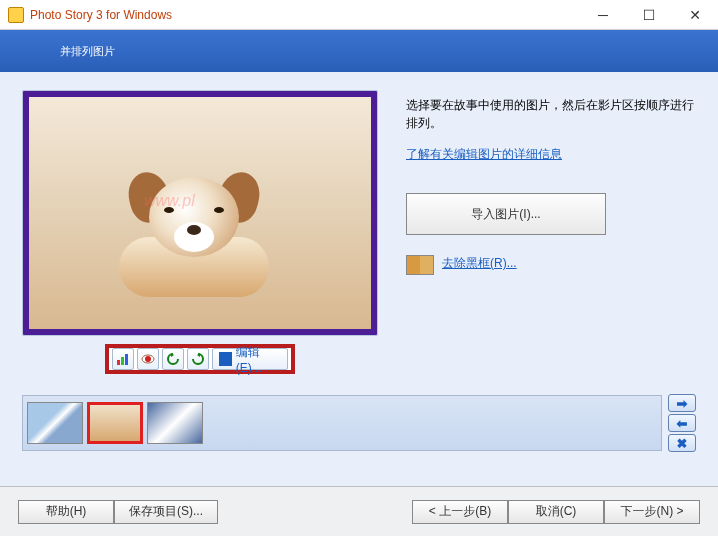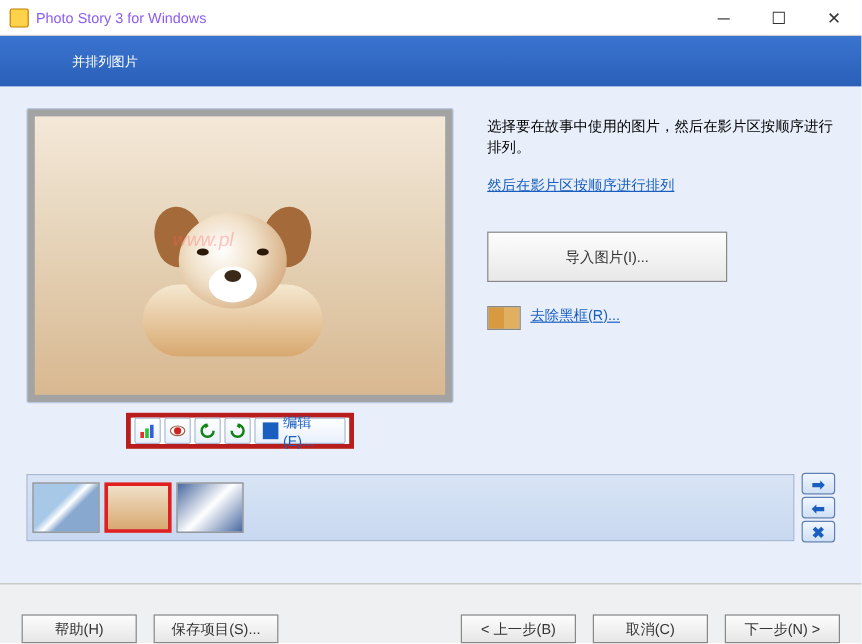--- a/index.html
+++ b/index.html
@@ -1,28 +1,28 @@
 <!DOCTYPE html>
 <html><head>
 <meta charset="utf-8">
 <style>
 *{box-sizing:border-box;margin:0;padding:0;font-family:"Microsoft YaHei",Tahoma,Arial,sans-serif;font-size:12px}
 body{width:718px;height:537px;overflow:hidden;background:#fff}
 .titlebar{height:30px;background:#fff;border-bottom:1px solid #d0d0d0;display:flex;align-items:center;padding-left:8px}
 .titlebar .icon{width:16px;height:16px;background:#ffd24a;border:1px solid #c08000;border-radius:2px;margin-right:6px}
-.titlebar .title{color:#8b5cf6;flex:1}
+.titlebar .title{color:#c2410c;flex:1}
 .titlebar .ctl{width:46px;height:30px;display:flex;align-items:center;justify-content:center;color:#333;font-size:14px}
 .banner{height:42px;background:linear-gradient(#3a74d0,#2a5fb8);display:flex;align-items:center;padding-left:10px;position:relative}
 .banner .wm{position:absolute;left:0;top:0;height:42px;display:flex;align-items:center;color:#6fa0e0;font-size:22px;font-weight:bold;opacity:.6}
 .banner .wm .dom{font-size:10px;color:#ff7a00;margin-left:4px}
 .banner .btxt{color:#fff;font-size:11px;margin-left:50px;position:relative;z-index:1}
 .content{background:#e8effb;height:414px;padding:18px 22px 10px 22px;display:flex;flex-direction:column}
 .top{display:flex;gap:28px;flex:0 0 auto}
 .preview-col{width:356px}
-.preview-frame{background:#a3a3a3;border:1px solid #b8c8e0;padding:6px;border-radius:2px}
+.preview-frame{background:#4c1d95;border:1px solid #b8c8e0;padding:6px;border-radius:2px}
 .preview-img{width:100%;height:232px;background:linear-gradient(180deg,#f4e8d8 0%,#e8d8c0 35%,#d8b890 100%);position:relative;overflow:hidden}
 .dog{position:absolute;left:90px;top:70px;width:160px;height:130px}
 .dog .head{position:absolute;left:30px;top:10px;width:90px;height:80px;background:radial-gradient(circle at 40% 40%,#fff 0%,#f0e0c8 40%,#c8905a 100%);border-radius:50%}
 .dog .ear{position:absolute;width:40px;height:50px;background:#a56a3a;border-radius:50% 50% 40% 40%}
 .dog .ear.l{left:10px;top:5px;transform:rotate(-15deg)}
 .dog .ear.r{left:100px;top:5px;transform:rotate(15deg)}
 .dog .snout{position:absolute;left:55px;top:55px;width:40px;height:30px;background:#fff;border-radius:50%}
 .dog .nose{position:absolute;left:68px;top:58px;width:14px;height:10px;background:#3a2818;border-radius:50%}
 .dog .eye{position:absolute;width:10px;height:6px;background:#2a1808;border-radius:50%;top:40px}
 .dog .eye.l{left:45px}
@@ -42,21 +42,21 @@
 .blackframe a{color:#1a5fc0;text-decoration:underline}
 .strip-row{display:flex;align-items:center;margin-top:20px;gap:6px}
 .strip{flex:1;background:linear-gradient(#d8e4f5,#c8d8f0);border:1px solid #a8b8d0;height:56px;display:flex;align-items:center;padding:4px;gap:4px;overflow:hidden}
 .th{width:56px;height:42px;border:1px solid #888;background:#5a7ab0;flex-shrink:0}
 .th.sel{border:3px solid #e02020}
 .th1{background:linear-gradient(135deg,#a8c8e8 40%,#fff 50%,#88a8d0 60%)}
 .th2{background:linear-gradient(180deg,#f0e0c8,#d8a870)}
 .th3{background:linear-gradient(135deg,#4868a0,#fff 50%,#4868a0)}
 .strip-btns{display:flex;flex-direction:column;gap:2px}
 .sb{width:28px;height:18px;border:1px solid #6080b0;background:linear-gradient(#f0f6ff,#d0e0f5);border-radius:3px;display:flex;align-items:center;justify-content:center;color:#1a5fc0;font-weight:bold;font-size:13px}
-.bottom{height:50px;background:#eef0f2;border-top:1px solid #c0c0c0;display:flex;align-items:flex-end;padding:0 18px;gap:14px}
+.bottom{height:50px;background:#eef0f2;border-top:1px solid #c0c0c0;display:flex;align-items:center;padding:0 18px;}
 .btn{height:24px;padding:0 14px;border:1px solid #888;background:linear-gradient(#fdfdfd,#e6e6e6);display:flex;align-items:center;justify-content:center;color:#333;min-width:96px}
 .spacer{flex:1}
 </style>
 </head>
 <body>
 
 <div class="titlebar">
   <div class="icon"></div>
   <div class="title">Photo Story 3 for Windows</div>
   <div class="ctl">─</div>
@@ -113,21 +113,21 @@
             </svg>
           </div>
         <div class="tb-edit">
           <span class="ei"></span>
           <span>编辑(E)...</span>
         </div>
       </div>
     </div>
     <div class="info-col">
       <p>选择要在故事中使用的图片，然后在影片区按顺序进行排列。</p>
-      <a href="#">然后在影片区按顺序进行排列</a>
+      <a href="#">了解有关编辑图片的详细信息</a>
       <div class="import-btn">导入图片(I)...</div>
       <div class="blackframe">
         <div class="thumb"></div>
         <a href="#">去除黑框(R)...</a>
       </div>
     </div>
   </div>
 
   <div class="strip-row">
     <div class="strip">

